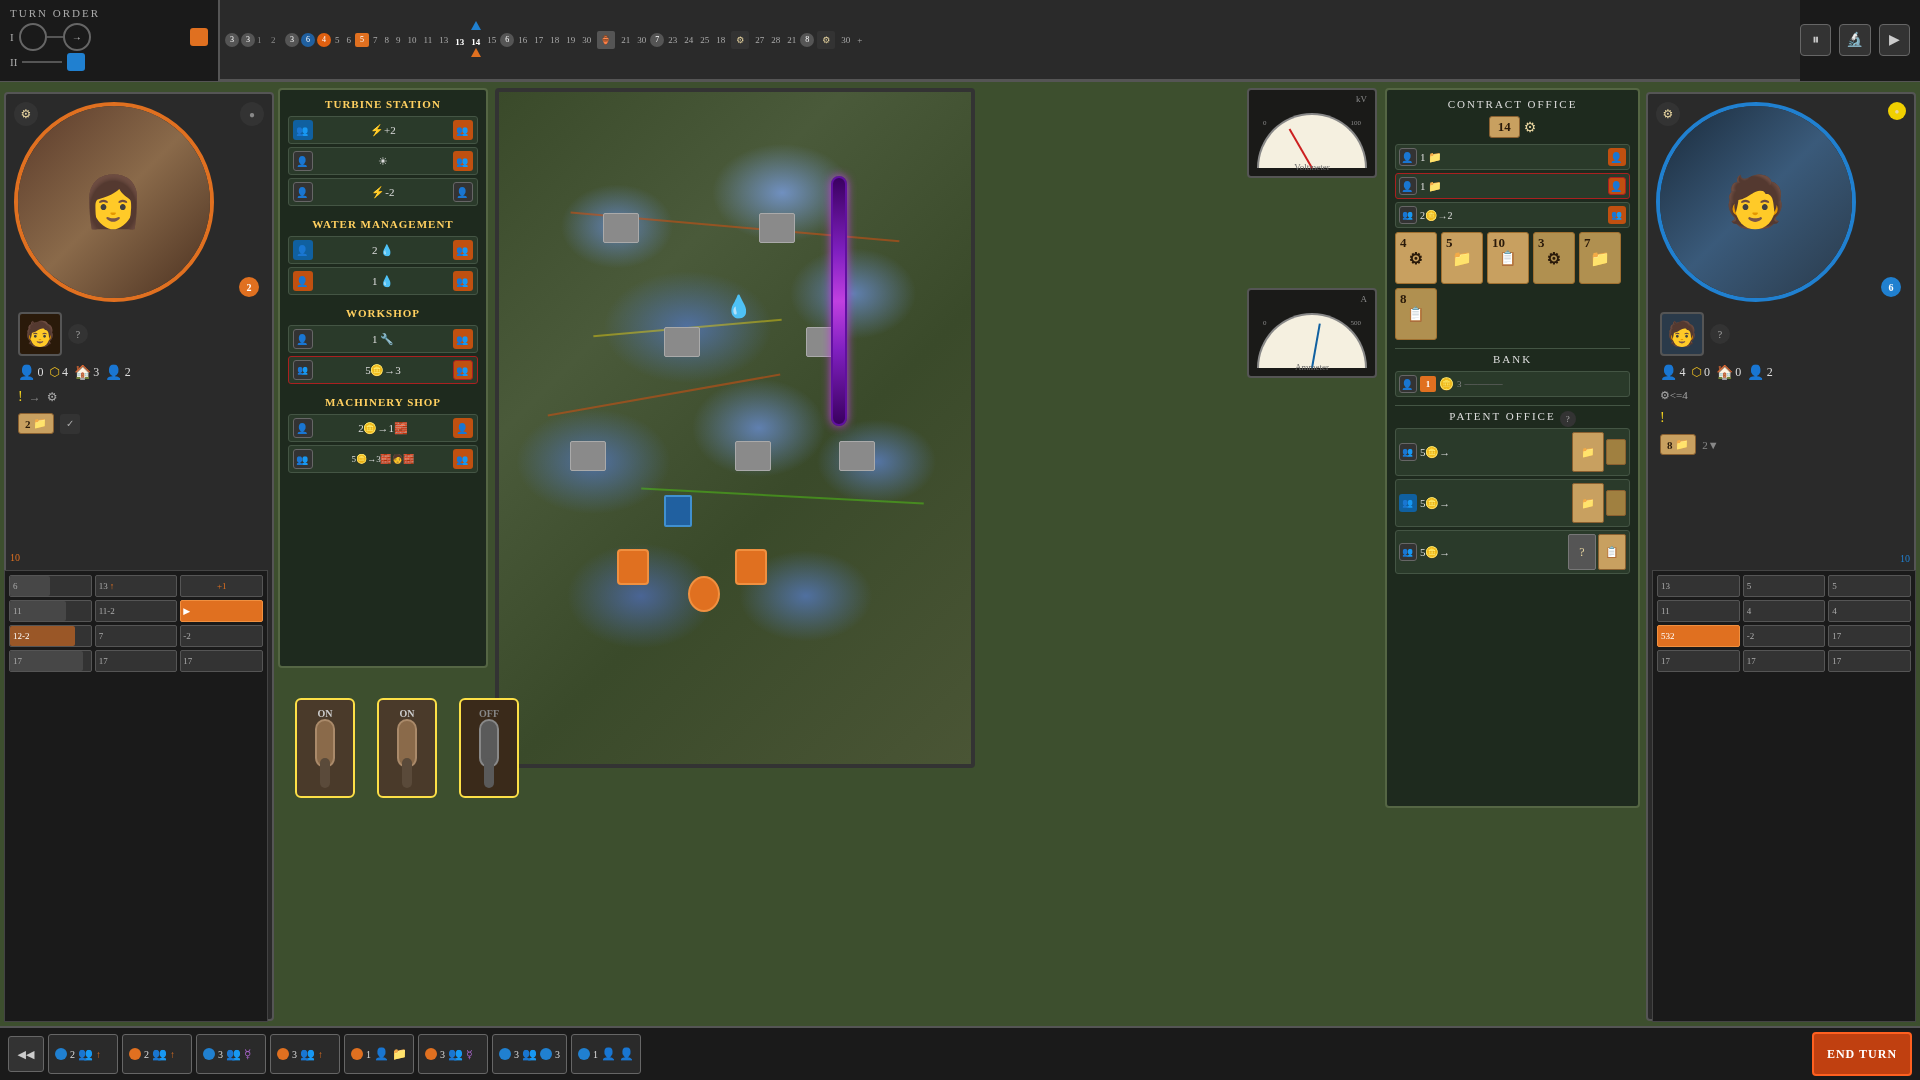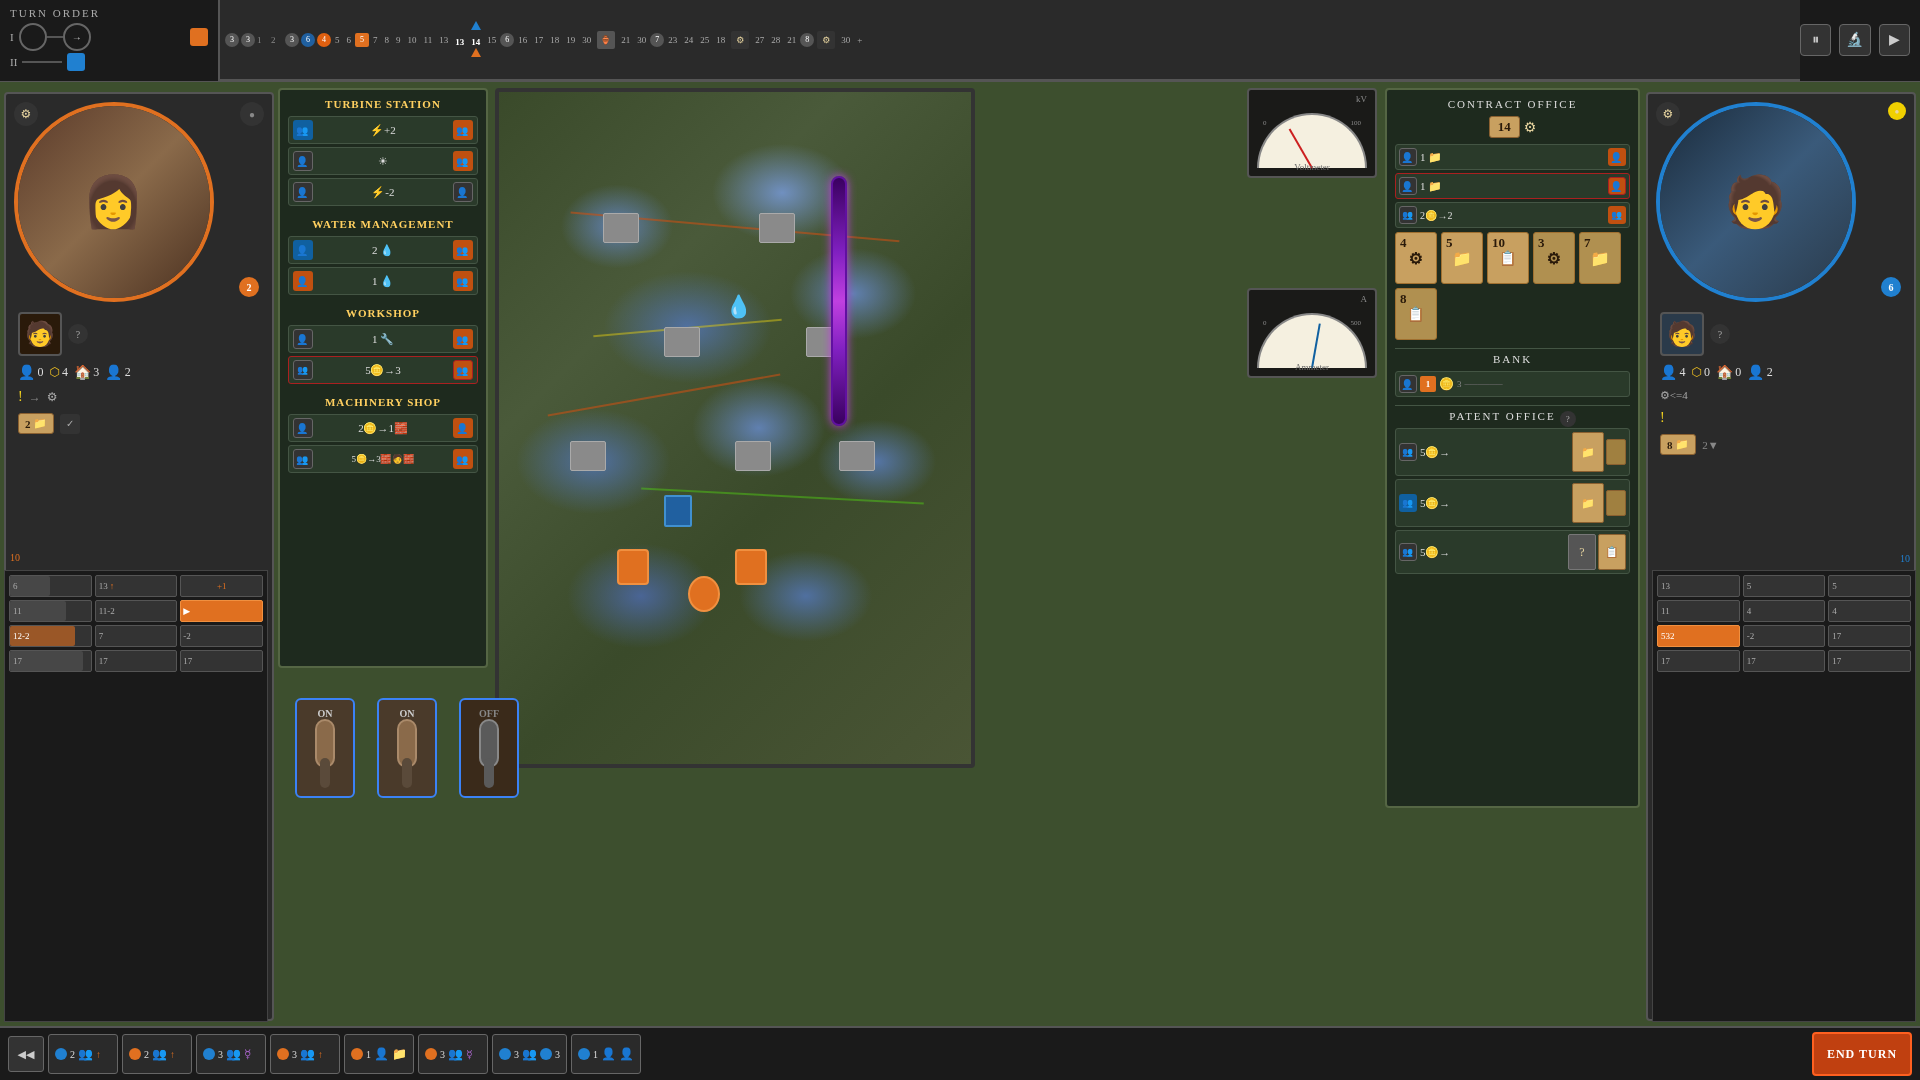--- a/index.html
+++ b/index.html
@@ -388,21 +388,21 @@
       min-width: 100px;
       border-radius: 4px;
       display: flex; align-items: center; justify-content: center;
       cursor: pointer;
       text-transform: uppercase;
     }
 
     .switch-box {
       width: 60px; height: 100px;
       background: #4a3a2a;
-      border: 2px solid #3b82f6;
+      border: 2px solid #fde047;
       border-radius: 6px;
       display: flex;
       flex-direction: column;
       align-items: center;
       justify-content: space-between;
       padding: 8px 4px;
       cursor: pointer;
     }
 
     .switch-label {

